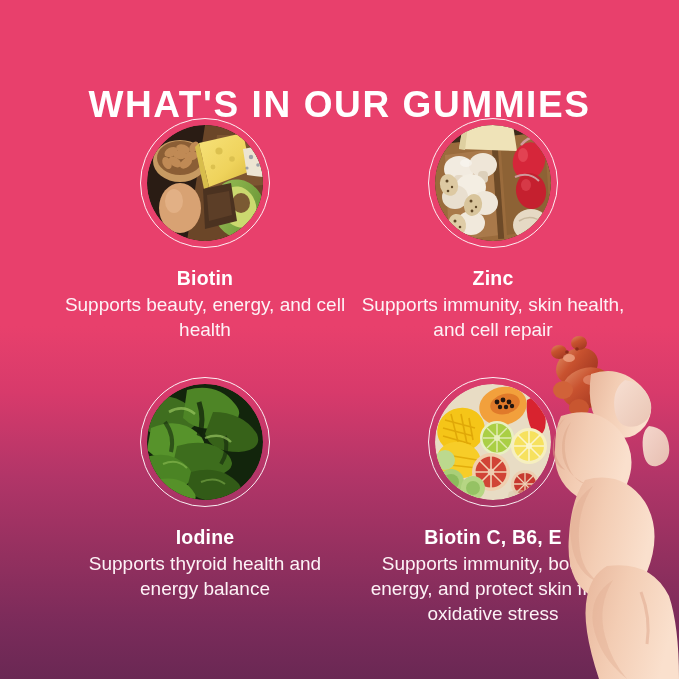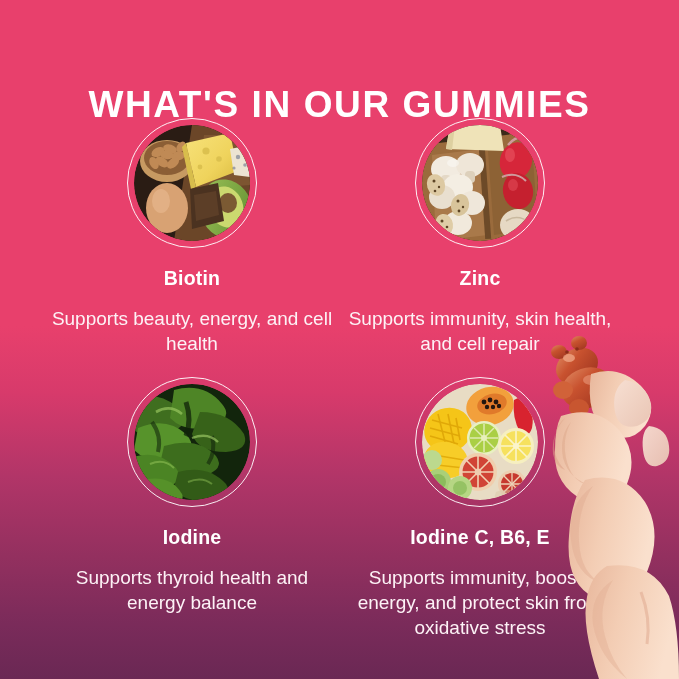--- a/index.html
+++ b/index.html
@@ -39,21 +39,21 @@
     letter-spacing: 1.6px;
     line-height: 44px;
     white-space: nowrap;
     margin-top: 36px;
   }
 
   
   .grid {
     position: absolute;
     top: 118px;
-    left: 0;
+    left: 13px;
     width: 571px;
     height: 545px;
   }
   .card {
     position: absolute;
     width: 300px;
     text-align: center;
   }
   .card.col-left  { left: 42px; }
   .card.col-right { left: 330px; }
@@ -88,21 +88,21 @@
   
   .ing-name {
     margin-top: 18px;
     color: #ffffff;
     font-size: 19.5px;
     font-weight: bold;
     letter-spacing: 0.2px;
     line-height: 24px;
   }
   .ing-desc {
-    margin-top: 16px;
+    margin-top: 2px;
     color: #fdf2f6;
     font-size: 19px;
     font-weight: normal;
     line-height: 25px;
     padding: 0 8px;
   }
 
   
   .hand-layer {
     position: absolute;
@@ -382,21 +382,21 @@
               <circle cx="38" cy="104" r="12" fill="#b6d684"></circle>
               <circle cx="38" cy="104" r="7" fill="#95c264"></circle>
               <circle cx="10" cy="76" r="10" fill="#bcd98e"></circle>
 
               <path d="M74 108 q14 -6 26 4 l0 10 l-30 0 z" fill="#d9c8a8" opacity="0.5"></path>
             </g>
           </svg>
         </div>
         <div class="ring"></div>
       </div>
-      <div class="ing-name">Iodine C, B6, E</div>
+      <div class="ing-name">Biotin C, B6, E</div>
       <div class="ing-desc">Supports immunity, boosts energy, and protect skin from oxidative stress</div>
     </div>
 
   </div>
 
   <div class="hand-layer">
     <svg viewBox="0 0 150 349" xmlns="http://www.w3.org/2000/svg">
       <defs>
         <linearGradient id="skinG" x1="0" y1="0" x2="1" y2="0.3">
           <stop offset="0%" stop-color="#e8b79c"></stop>

